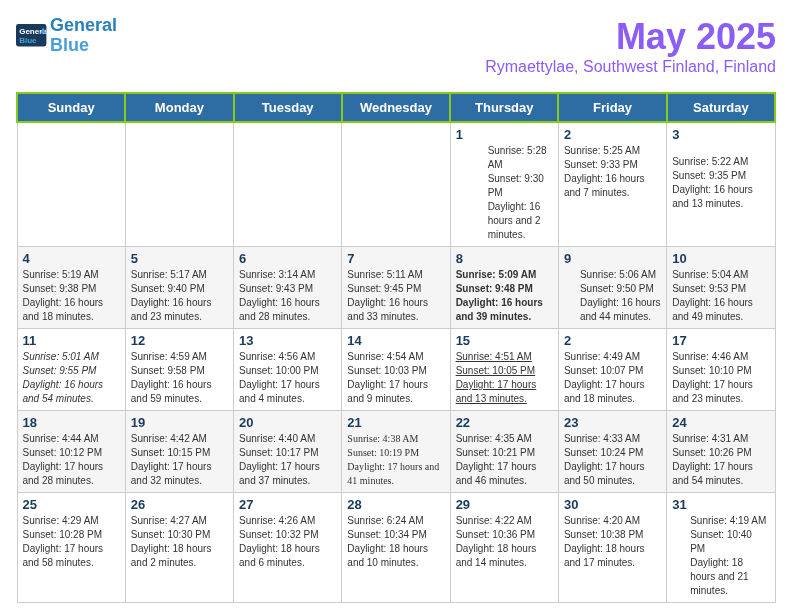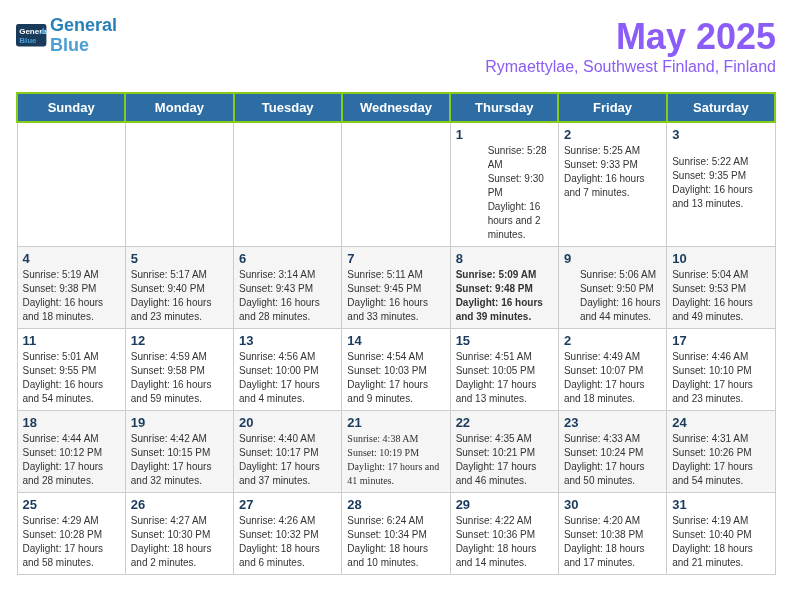--- a/index.html
+++ b/index.html
@@ -188,21 +188,21 @@
         <td>
           <div class="day-num">10</div>
           <div class="day-info" style="white-space: pre-line;">Sunrise: 5:04 AM
 Sunset: 9:53 PM
 Daylight: 16 hours and 49 minutes.</div>
         </td>
       </tr>
       <tr>
         <td>
           <div class="day-num">11</div>
-          <div class="day-info" style="white-space: pre-line;">Sunrise: 5:01 AM
+          <div class="day-info" style="white-space: pre-line; font-style: italic;">Sunrise: 5:01 AM
 Sunset: 9:55 PM
 Daylight: 16 hours and 54 minutes.</div>
         </td>
         <td>
           <div class="day-num">12</div>
           <div class="day-info" style="white-space: pre-line;">Sunrise: 4:59 AM
 Sunset: 9:58 PM
 Daylight: 16 hours and 59 minutes.</div>
         </td>
         <td>
@@ -212,21 +212,21 @@
 Daylight: 17 hours and 4 minutes.</div>
         </td>
         <td>
           <div class="day-num">14</div>
           <div class="day-info" style="white-space: pre-line;">Sunrise: 4:54 AM
 Sunset: 10:03 PM
 Daylight: 17 hours and 9 minutes.</div>
         </td>
         <td>
           <div class="day-num">15</div>
-          <div class="day-info" style="white-space: pre-line;">Sunrise: 4:51 AM
+          <div class="day-info" style="white-space: pre-line; text-decoration: underline;">Sunrise: 4:51 AM
 Sunset: 10:05 PM
 Daylight: 17 hours and 13 minutes.</div>
         </td>
         <td>
           <div class="day-num">2</div>
           <div class="day-info" style="white-space: pre-line;">Sunrise: 4:49 AM
 Sunset: 10:07 PM
 Daylight: 17 hours and 18 minutes.</div>
         </td>
         <td>
@@ -312,19 +312,19 @@
 Daylight: 18 hours and 14 minutes.</div>
         </td>
         <td>
           <div class="day-num">30</div>
           <div class="day-info" style="white-space: pre-line;">Sunrise: 4:20 AM
 Sunset: 10:38 PM
 Daylight: 18 hours and 17 minutes.</div>
         </td>
         <td>
           <div class="day-num">31</div>
-          <div class="day-info" style="white-space: pre-line;">Sunrise: 4:19 AM
+          <div class="day-info" style="white-space: pre-line; margin-left: 18px;">Sunrise: 4:19 AM
 Sunset: 10:40 PM
 Daylight: 18 hours and 21 minutes.</div>
         </td>
       </tr>
     </tbody>
 </table>
 
 </body></html>

